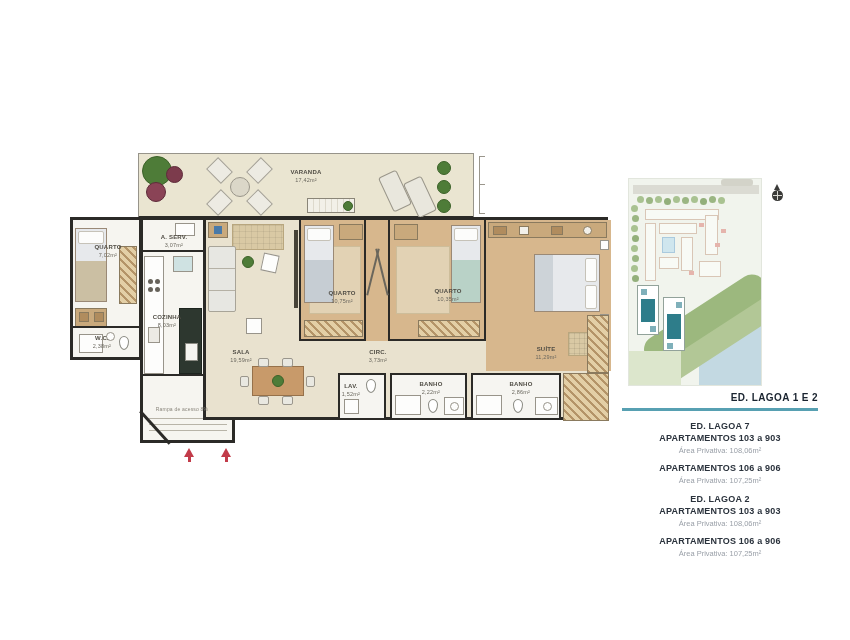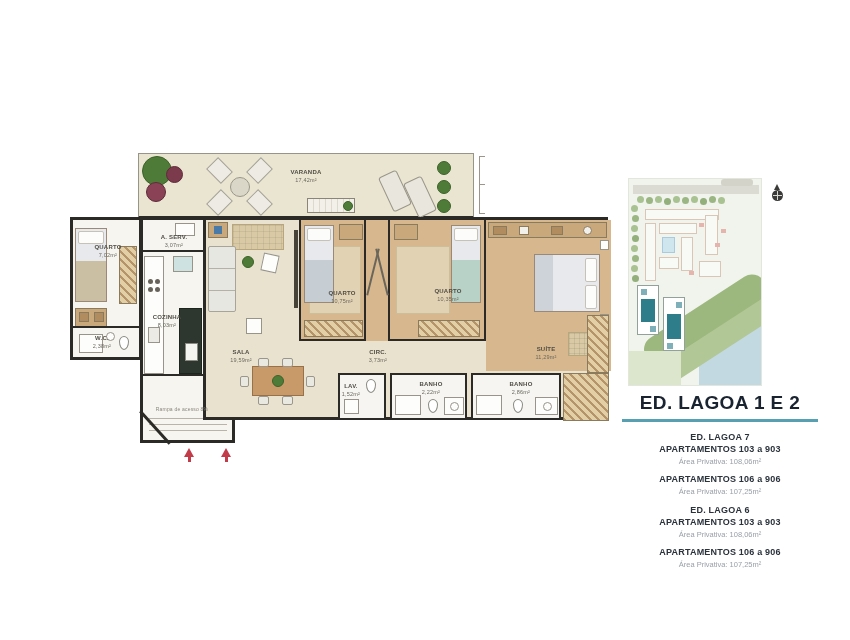--- a/index.html
+++ b/index.html
@@ -290,29 +290,29 @@
 
   <div class="abs" style="left:770px;top:184px;width:14px;height:20px;">
     <div style="width:0;height:0;margin:0 auto;border-left:3px solid transparent;border-right:3px solid transparent;border-bottom:6px solid #3a3a38;"></div>
     <div class="circle" style="width:11px;height:11px;margin:0 auto;background:#3a3a38;position:relative;">
       <div class="abs" style="left:5px;top:1px;width:1px;height:9px;background:#d8d8d2;"></div>
       <div class="abs" style="left:1px;top:5px;width:9px;height:1px;background:#d8d8d2;"></div>
     </div>
   </div>
 
   <div class="abs" style="left:622px;top:392px;width:196px;text-align:center;">
-    <div style="font-size:19px;font-weight:bold;color:#1a2430;letter-spacing:.4px;">ED. LAGOA 1 E 2</div>
+    <div style="font-size:10px;font-weight:bold;color:#1a2430;letter-spacing:.4px;text-align:right;">ED. LAGOA 1 E 2</div>
     <div style="height:3px;background:#57a0b2;margin-top:5px;"></div>
 
     <div class="heading" style="margin-top:10px;">ED. LAGOA 7</div>
     <div class="apts" style="margin-top:2px;">APARTAMENTOS 103 a 903</div>
     <div class="areap" style="margin-top:3px;">Área Privativa: 108,06m²</div>
     <div class="apts" style="margin-top:8px;">APARTAMENTOS 106 a 906</div>
     <div class="areap" style="margin-top:3px;">Área Privativa: 107,25m²</div>
 
-    <div class="heading" style="margin-top:9px;">ED. LAGOA 6</div>
+    <div class="heading" style="margin-top:9px;">ED. LAGOA 2</div>
     <div class="apts" style="margin-top:2px;">APARTAMENTOS 103 a 903</div>
     <div class="areap" style="margin-top:3px;">Área Privativa: 108,06m²</div>
     <div class="apts" style="margin-top:8px;">APARTAMENTOS 106 a 906</div>
     <div class="areap" style="margin-top:3px;">Área Privativa: 107,25m²</div>
   </div>
 
 </div>
 
 </body></html>

